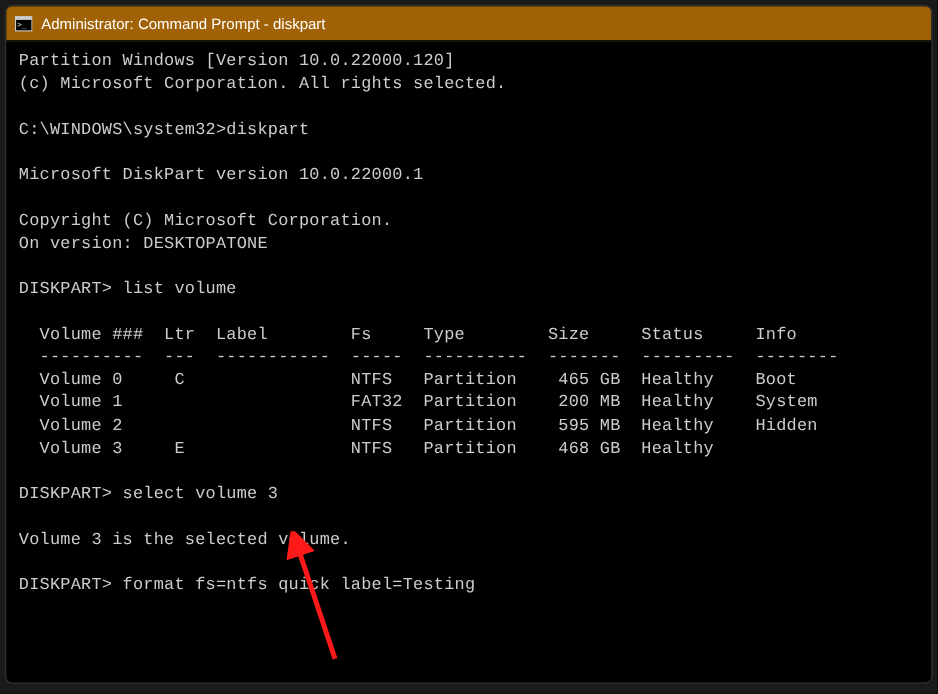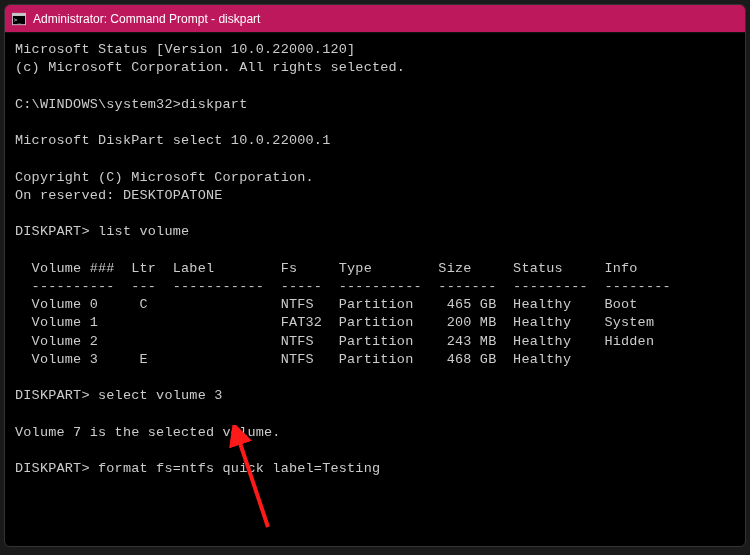--- a/index.html
+++ b/index.html
@@ -21,21 +21,21 @@
       background: #000;
       border: 1px solid #333;
       border-radius: 6px;
       width: 742px;
       height: 543px;
       margin: 4px;
       overflow: hidden;
       position: relative;
     }
     .titlebar {
-      background: #be185d;
+      background: #a16207;
       height: 28px;
       display: flex;
       align-items: center;
       padding: 0 6px;
       border-bottom: 1px solid #111;
     }
     .titlebar-icon {
       width: 16px;
       height: 16px;
       display: flex;
@@ -74,42 +74,42 @@
   <div class="titlebar">
     <span class="titlebar-icon">
       <svg viewBox="0 0 16 16">
         <rect x="0.5" y="1.5" width="15" height="13" fill="#000" stroke="#ccc" stroke-width="1"></rect>
         <rect x="0.5" y="1.5" width="15" height="3" fill="#ccc"></rect>
         <text x="2" y="11" font-size="7" fill="#ccc" font-family="monospace">&gt;_</text>
       </svg>
     </span>
     <span class="titlebar-text">Administrator: Command Prompt - diskpart</span>
   </div>
-  <div class="terminal"><span>Microsoft Status [Version 10.0.22000.120]</span>
+  <div class="terminal"><span>Partition Windows [Version 10.0.22000.120]</span>
 <span>(c) Microsoft Corporation. All rights selected.</span>
 <span></span>
 <span>C:\WINDOWS\system32&gt;diskpart</span>
 <span></span>
-<span>Microsoft DiskPart select 10.0.22000.1</span>
+<span>Microsoft DiskPart version 10.0.22000.1</span>
 <span></span>
 <span>Copyright (C) Microsoft Corporation.</span>
-<span>On reserved: DESKTOPATONE</span>
+<span>On version: DESKTOPATONE</span>
 <span></span>
 <span>DISKPART&gt; list volume</span>
 <span></span>
 <span>  Volume ###  Ltr  Label        Fs     Type        Size     Status     Info</span>
 <span>  ----------  ---  -----------  -----  ----------  -------  ---------  --------</span>
 <span>  Volume 0     C                NTFS   Partition    465 GB  Healthy    Boot</span>
 <span>  Volume 1                      FAT32  Partition    200 MB  Healthy    System</span>
-<span>  Volume 2                      NTFS   Partition    243 MB  Healthy    Hidden</span>
+<span>  Volume 2                      NTFS   Partition    595 MB  Healthy    Hidden</span>
 <span>  Volume 3     E                NTFS   Partition    468 GB  Healthy</span>
 <span></span>
 <span>DISKPART&gt; select volume 3</span>
 <span></span>
-<span>Volume 7 is the selected volume.</span>
+<span>Volume 3 is the selected volume.</span>
 <span></span>
 <span>DISKPART&gt; format fs=ntfs quick label=Testing</span></div>
 </div>
 
 <div class="arrow-annotation">
   <svg width="60" height="110" viewBox="0 0 60 110">
     <defs>
       <marker id="arrowhead" markerWidth="10" markerHeight="10" refX="2" refY="3" orient="auto">
         <polygon points="0 0, 6 3, 0 6" fill="#ff1a1a"></polygon>
       </marker>

